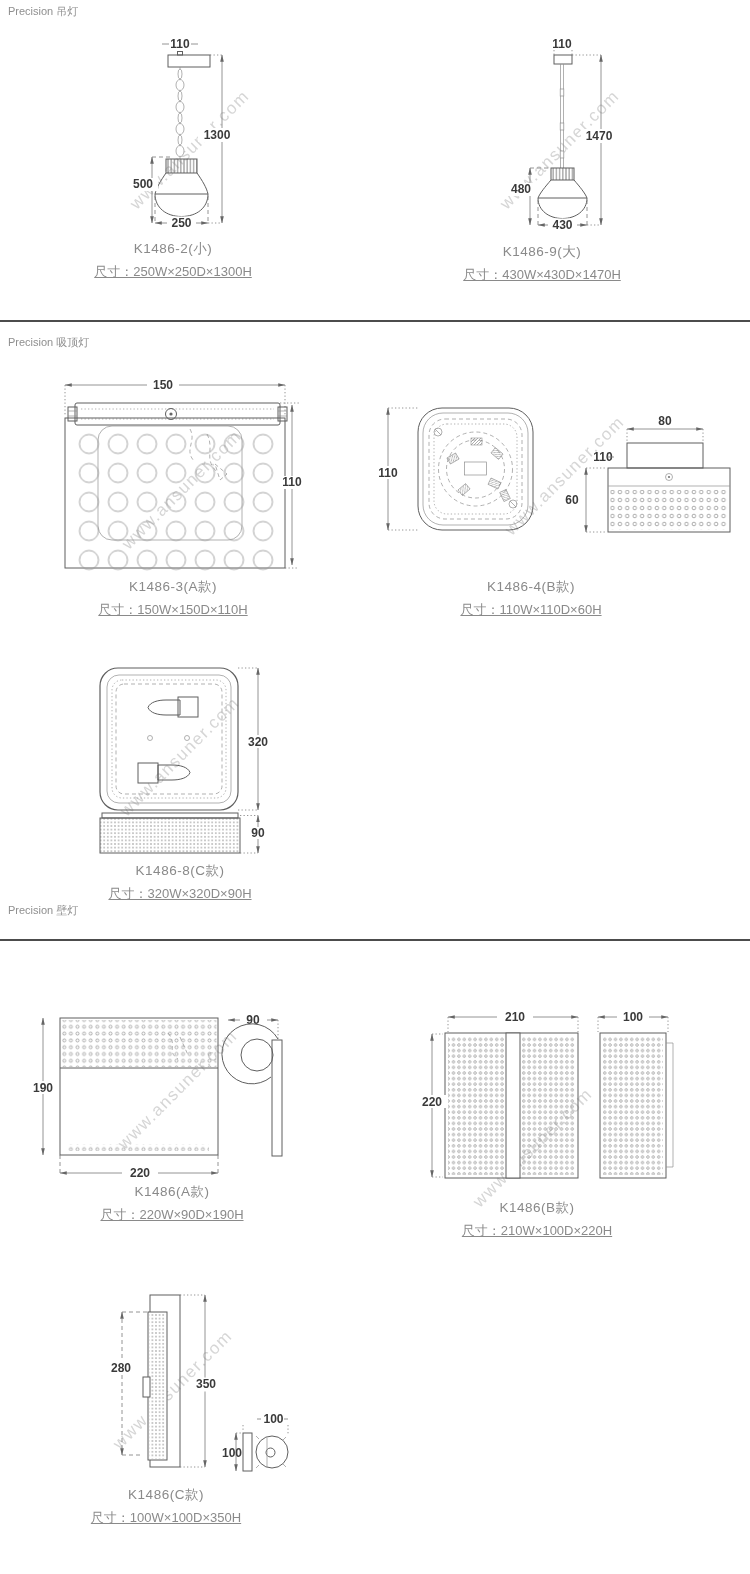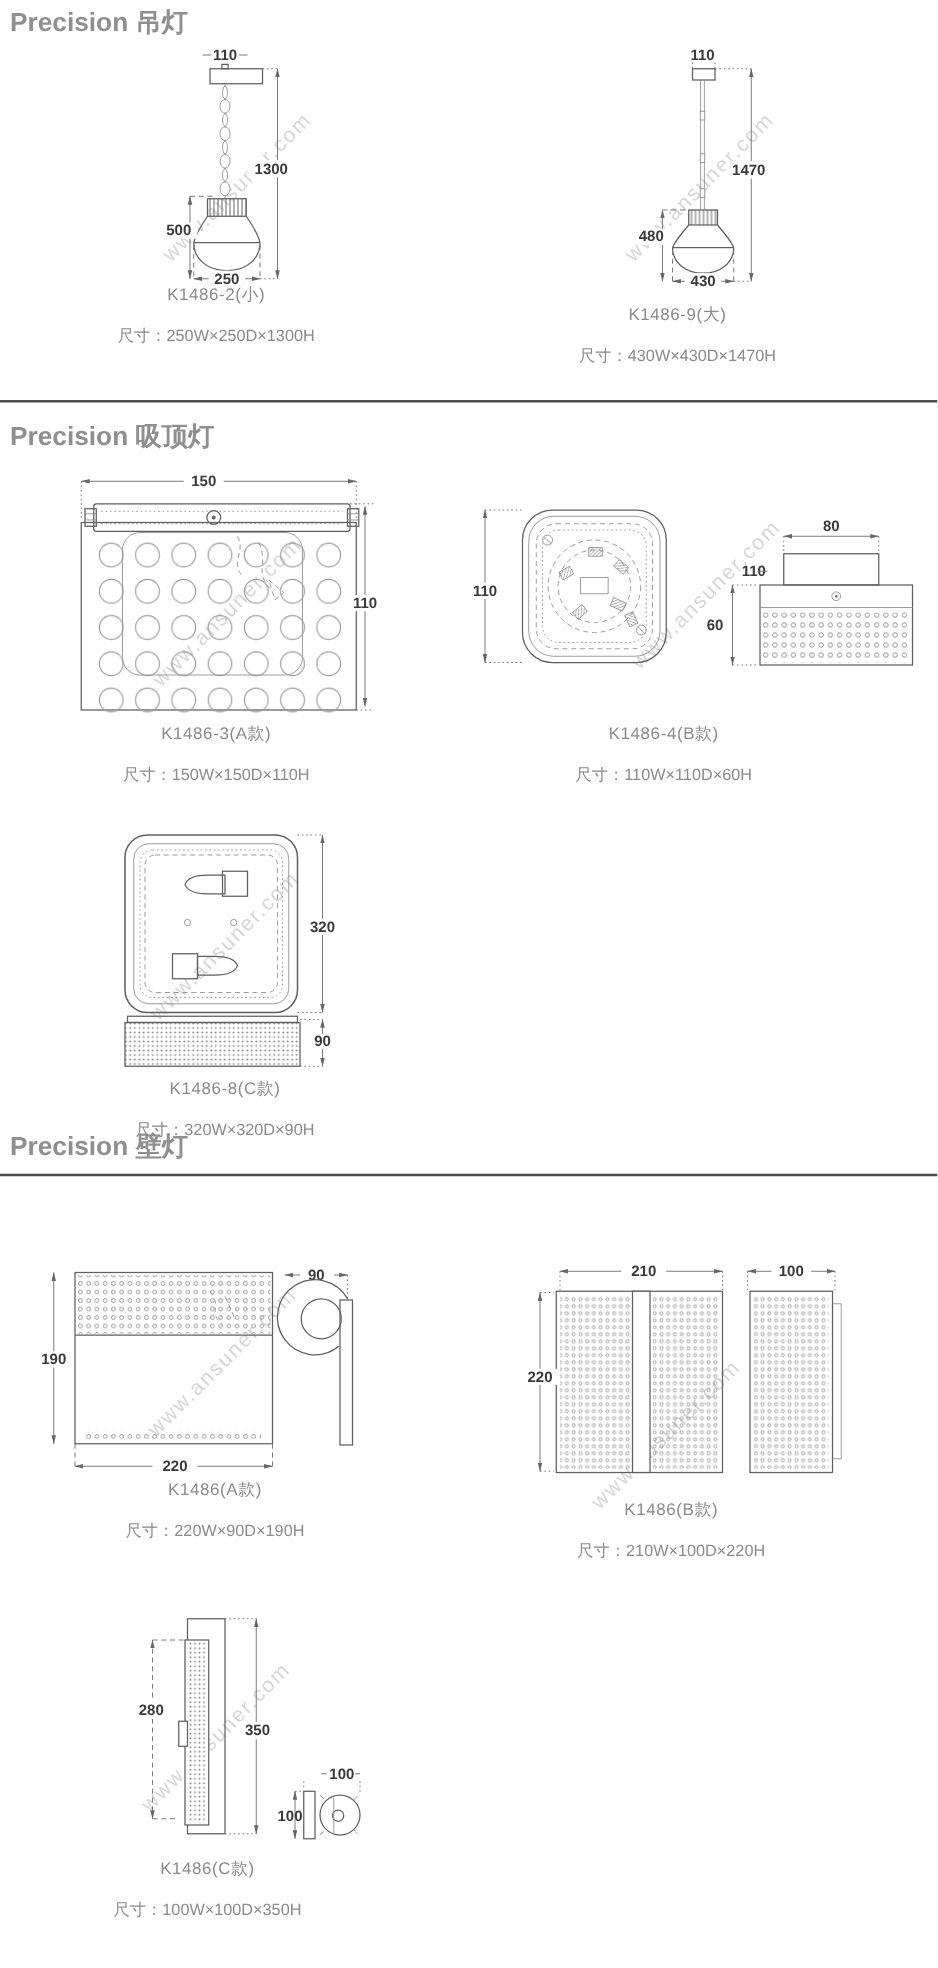--- a/index.html
+++ b/index.html
@@ -1,25 +1,25 @@
 <!DOCTYPE html>
 <html><head>
 <meta charset="utf-8">
 <style>
   * { box-sizing: border-box; }
   html,body { margin:0; padding:0; }
   body {
     width:750px; height:1574px; background:#ffffff; position:relative;
     font-family:"Liberation Sans", sans-serif; overflow:hidden;
   }
-  .sec-title { position:absolute; left:8px; font-size:21px; color:#8f8f8f;font-weight:bold; }
+  .sec-title { position:absolute; left:8px; font-size:11px; color:#8f8f8f; }
   .divider { position:absolute; left:0; width:750px; height:2px; background:#4c4c4c; }
   .caption { position:absolute; width:260px; text-align:center; color:#8a8a8a; }
   .caption .nm { font-size:13.5px; letter-spacing:.5px; }
-  .caption .sz { font-size:13px; margin-top:15px; }
+  .caption .sz { font-size:13px; margin-top:5px;text-decoration:underline; }
   .wm {
     position:absolute; color:#cccccc; opacity:.8; font-size:17px; letter-spacing:1.5px;
     transform:translate(-50%,-50%) rotate(-45deg); white-space:nowrap; pointer-events:none;
   }
   svg.draw { position:absolute; overflow:visible; }
   svg text { font-family:"Liberation Sans", sans-serif; font-size:12px; font-weight:bold; fill:#3a3a3a; text-anchor:middle; }
   .ln  { fill:none; stroke:#5f5f5f; stroke-width:1; }
   .ln2 { fill:none; stroke:#5f5f5f; stroke-width:1.2; }
   .lt  { fill:none; stroke:#8f8f8f; stroke-width:.7; }
   .dl  { fill:none; stroke:#7a7a7a; stroke-width:.8; }
@@ -131,21 +131,21 @@
   <rect class="wbg" x="30" y="150" width="28" height="13"></rect>
   <text x="43" y="160">480</text>
 
   <line class="dl dsh" x1="60" y1="167" x2="60" y2="192"></line>
   <line class="dl dsh" x1="109" y1="167" x2="109" y2="192"></line>
   <line class="dl" x1="60" y1="192" x2="109" y2="192" marker-start="url(#ah)" marker-end="url(#ah)"></line>
   <rect class="wbg" x="70" y="185.5" width="29" height="13"></rect>
   <text x="84.5" y="196">430</text>
 </svg>
 
-<div class="caption" style="left:43px; top:227px">
+<div class="caption" style="left:43px; top:240px">
   <div class="nm">K1486-2(小)</div>
   <div class="sz">尺寸：250W×250D×1300H</div>
 </div>
 <div class="caption" style="left:412px; top:243px">
   <div class="nm">K1486-9(大)</div>
   <div class="sz">尺寸：430W×430D×1470H</div>
 </div>
 
 <div class="divider" style="top:320px"></div>
 

